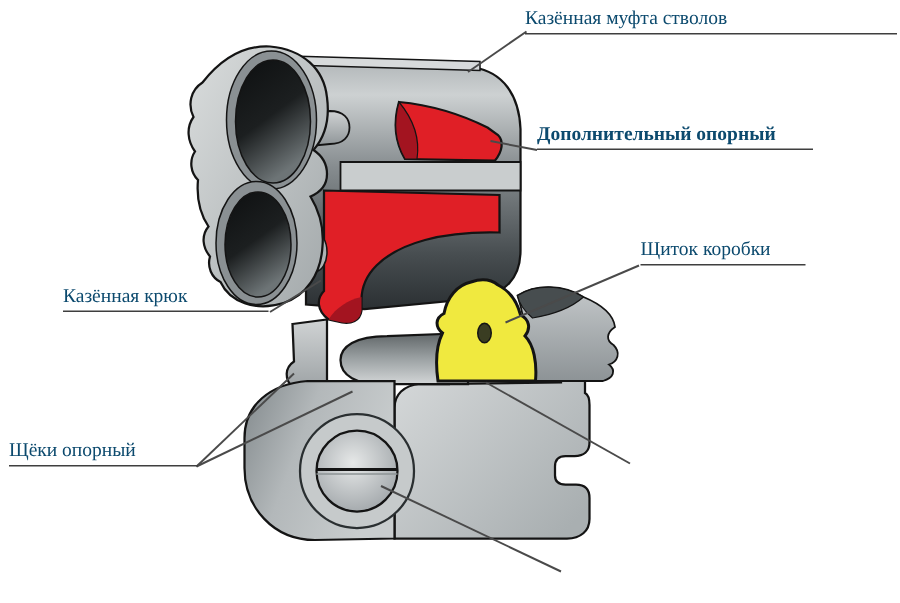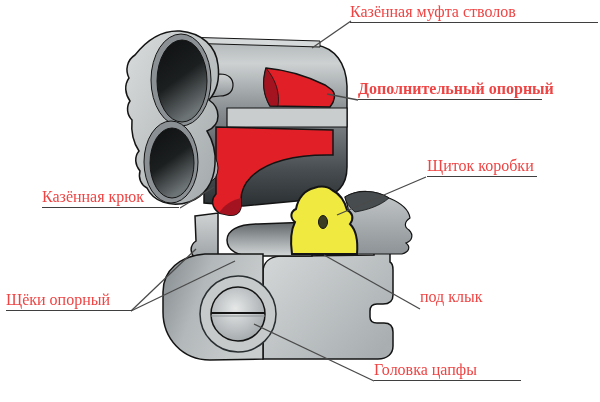--- a/index.html
+++ b/index.html
@@ -2,21 +2,21 @@
 <html><head>
 <meta charset="utf-8">
 <style>
   html,body{margin:0;padding:0;background:#ffffff;}
   .canvas{
     position:relative;width:600px;height:402px;background:#ffffff;
     font-family:"Liberation Serif","DejaVu Serif",serif;overflow:hidden;
   }
   .drawing{position:absolute;left:0;top:0;width:600px;height:402px;}
   .label{
-    position:absolute;color:#ef4444;font-size:16px;line-height:19px;
+    position:absolute;color:#0c4a6e;font-size:13px;line-height:19px;
     letter-spacing:0px;white-space:nowrap;
   }
   .label .ln{display:block;}
   .label .u{border-bottom:1.5px solid #3f3f3f;padding-bottom:1px;margin-bottom:2px;}
 </style>
 </head>
 <body>
 
 <div class="canvas">
 
@@ -135,20 +135,16 @@
 
   <div class="label" style="left:42px;top:187px;width:137px;">
     <span class="ln u">Казённая крюк</span>
   </div>
 
   <div class="label" style="left:6px;top:290px;width:126px;">
     <span class="ln u">Щёки опорный</span>
   </div>
 
   <div class="label" style="left:420px;top:287px;width:121px;">
-    <span class="ln">под клык</span>
   </div>
 
-  <div class="label" style="left:374px;top:360px;width:147px;">
-    <span class="ln u">Головка цапфы</span>
-  </div>
 
 </div>
 
 </body></html>

